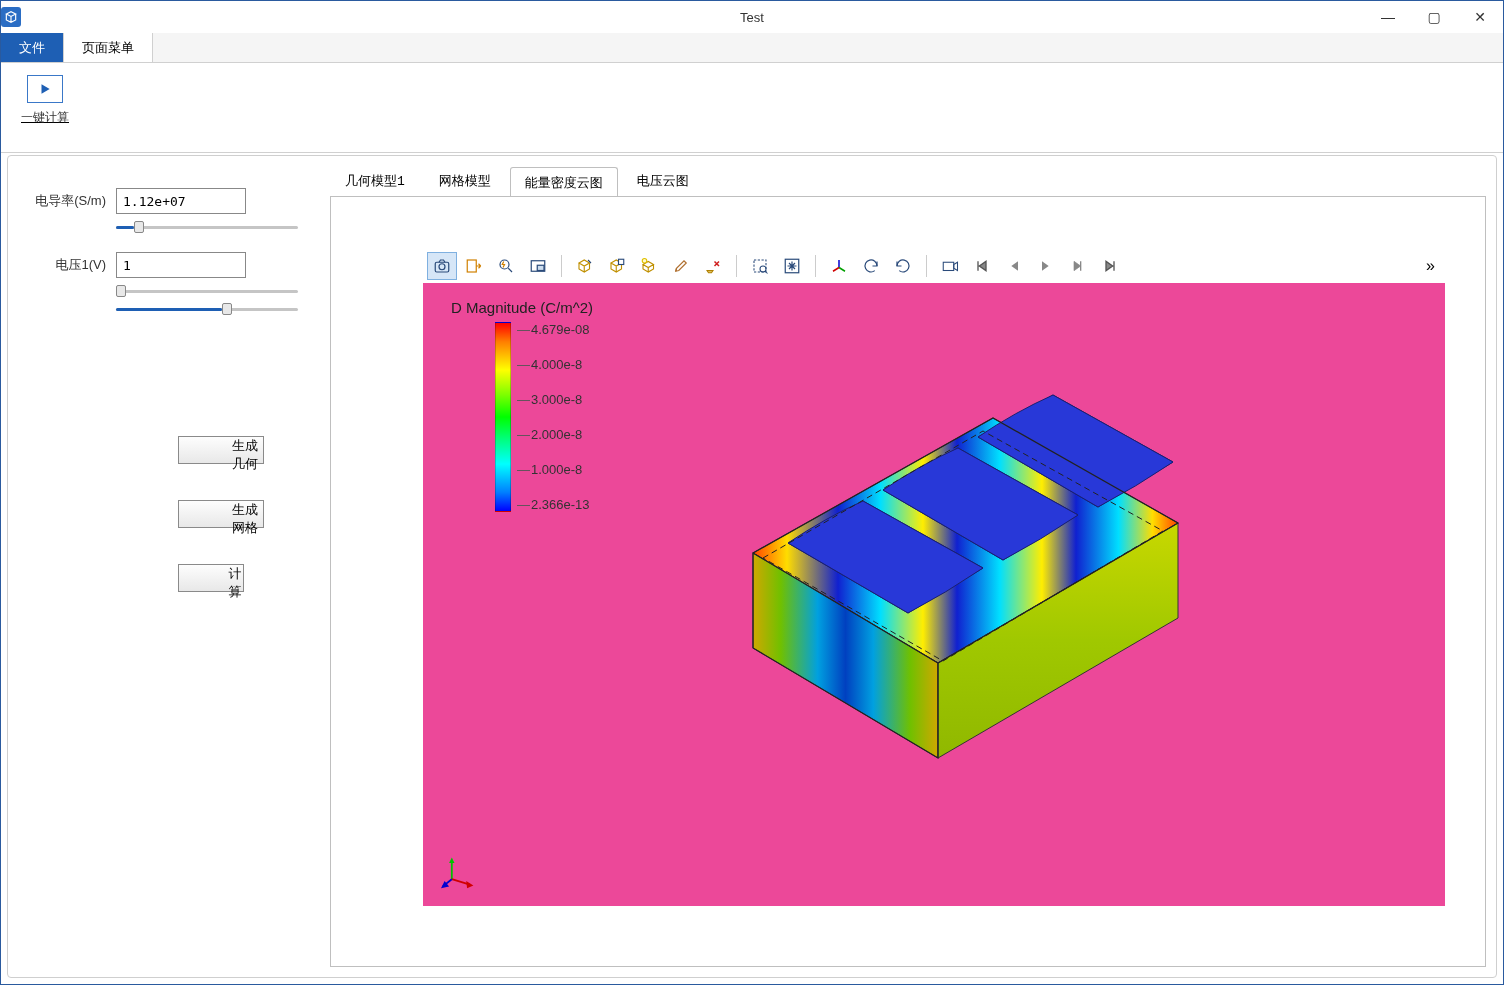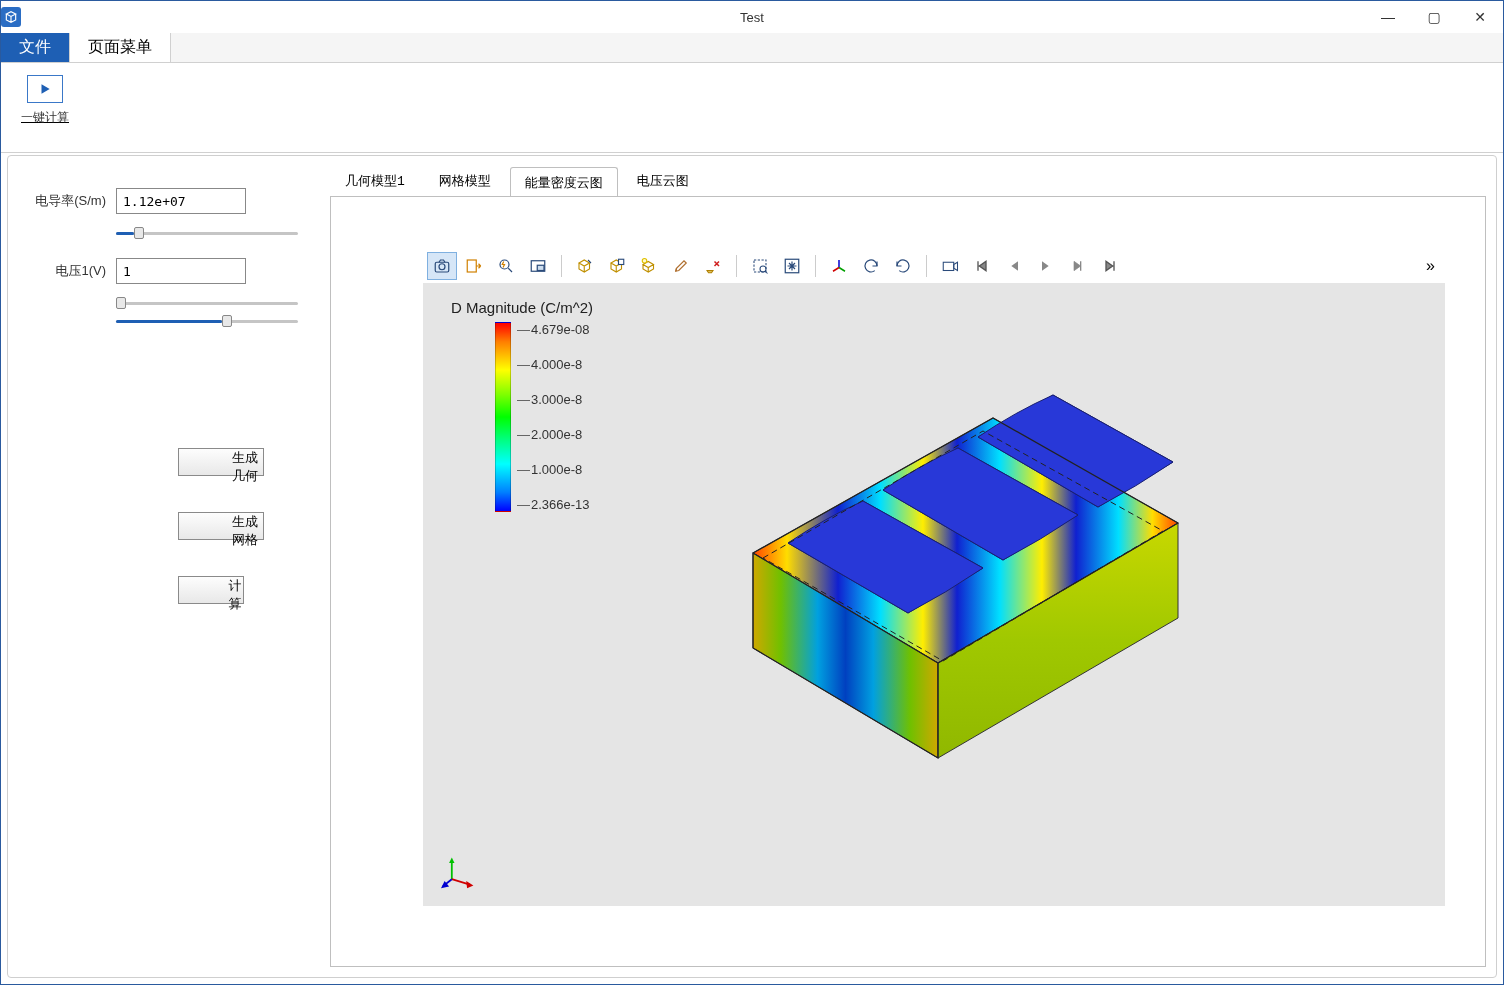--- a/index.html
+++ b/index.html
@@ -6,33 +6,33 @@
 body { width: 1504px; height: 985px; background: #fff; overflow: hidden; transform-origin: top left; }
 .window { width: 1504px; height: 985px; border: 1px solid #2a5a9e; position: relative; }
 .titlebar { height: 32px; background: #fff; display: flex; align-items: center; position: relative; }
 .app-icon { width: 20px; height: 20px; background: #2a6dc4; border-radius: 3px; display: flex; align-items: center; justify-content: center; margin-right: 10px; }
 .app-icon svg { width: 14px; height: 14px; }
 .title-text { position: absolute; left: 50%; transform: translateX(-50%); font-size: 13px; color: #333; }
 .win-controls { position: absolute; right: 0; top: 0; display: flex; }
 .win-btn { width: 46px; height: 32px; display: flex; align-items: center; justify-content: center; cursor: pointer; font-size: 14px; color: #333; }
 
 .menubar { height: 30px; background: #f5f5f5; display: flex; border-bottom: 1px solid #d0d0d0; }
-.menu-item { padding: 0 18px; display: flex; align-items: center; font-size: 16px; cursor: pointer; border-right: 1px solid #d0d0d0; }
+.menu-item { padding: 0 18px; display: flex; align-items: center; font-size: 13px; cursor: pointer; border-right: 1px solid #d0d0d0; }
 .menu-item.active { background: #1e5fb4; color: #fff; }
 .menu-item.plain { background: #fff; }
 
 .ribbon { height: 90px; background: #fff; border-bottom: 1px solid #d0d0d0; padding: 8px 12px; }
 .ribbon-btn { display: inline-flex; flex-direction: column; align-items: center; gap: 6px; padding: 4px 8px; cursor: pointer; text-decoration: underline; }
 .ribbon-icon { width: 36px; height: 28px; border: 1.5px solid #3a78c8; display: flex; align-items: center; justify-content: center; position: relative; }
 .ribbon-label { font-size: 12px; color: #333; }
 
 .workspace { position: absolute; top: 154px; left: 6px; right: 6px; bottom: 6px; border: 1px solid #cfcfcf; border-radius: 4px; }
 
 .sidebar { position: absolute; left: 0; top: 0; width: 310px; padding: 32px 20px; }
-.param-row { display: flex; align-items: center; margin-bottom: 12px; margin-top: 18px; }
+.param-row { display: flex; align-items: center; margin-bottom: 6px; margin-top: 18px; }
 .param-row:first-child { margin-top: 0; }
 .param-label { width: 88px; text-align: right; font-size: 13px; color: #333; padding-right: 10px; }
 .param-input { width: 130px; height: 26px; border: 1px solid #888; padding: 0 6px; font-size: 13px; font-family: monospace; }
 .slider-row { display: flex; justify-content: flex-end; padding-left: 88px; margin-bottom: 4px; }
 .slider { width: 200px; height: 14px; position: relative; }
 .slider-track { position: absolute; top: 6px; left: 0; right: 0; height: 3px; background: #c5c5c5; border-radius: 2px; }
 .slider-fill { position: absolute; top: 6px; left: 0; height: 3px; background: #1e5fb4; border-radius: 2px; }
 .slider-thumb { position: absolute; top: 1px; width: 10px; height: 12px; background: #e8e8e8; border: 1px solid #888; border-radius: 2px; cursor: pointer; }
 
 .action-btns { margin-top: 120px; padding-left: 150px; }
@@ -44,21 +44,21 @@
 .tab { padding: 0 14px; display: flex; align-items: center; font-size: 13px; cursor: pointer; border: 1px solid transparent; margin-right: 4px; font-family: Liberation Mono, monospace; }
 .tab.active { background: #fff; border: 1px solid #bfbfbf; border-bottom: none; border-radius: 3px 3px 0 0; position: relative; top: 1px; }
 .viewport-frame { position: absolute; top: 30px; left: 0; right: 0; bottom: 0; border: 1px solid #bfbfbf; background: #fff; }
 
 .toolbar3d { position: absolute; top: 52px; left: 92px; right: 40px; height: 34px; background: #fff; display: flex; align-items: center; gap: 2px; padding: 0 4px; z-index: 5; }
 .tb-btn { width: 30px; height: 28px; display: flex; align-items: center; justify-content: center; cursor: pointer; border: 1px solid transparent; }
 .tb-btn.active { background: #d6e6f7; border: 1px solid #7fb0e0; }
 .tb-sep { width: 1px; height: 22px; background: #ccc; margin: 0 6px; }
 .tb-more { margin-left: auto; font-size: 16px; padding-right: 6px; cursor: pointer; }
 
-.render-area { position: absolute; top: 86px; left: 92px; right: 40px; bottom: 60px; background: #e5e5e5; overflow: hidden; }
+.render-area { position: absolute; top: 86px; left: 92px; right: 40px; bottom: 60px; background: #ec4899; overflow: hidden; }
 
 .legend { position: absolute; top: 16px; left: 28px; font-size: 14px; color: #222; }
 .legend-title { margin-bottom: 6px; font-size: 15px; }
 .legend-body { display: flex; gap: 20px; padding-left: 44px; }
 .colorbar { width: 16px; height: 190px; background: linear-gradient(to bottom, #ff0000 0%, #ff7f00 10%, #ffff00 25%, #7fff00 38%, #00ff00 50%, #00ff7f 62%, #00ffff 75%, #0080ff 90%, #0000ff 100%); border: 1px solid rgba(0,0,0,.2); }
 .legend-ticks { display: flex; flex-direction: column; justify-content: space-between; height: 190px; font-size: 13px; color: #333; }
 .legend-tick { position: relative; }
 .legend-tick::before { content: "—"; position: absolute; left: -14px; color: #555; }
 
 .triad { position: absolute; bottom: 16px; left: 18px; width: 36px; height: 36px; }

